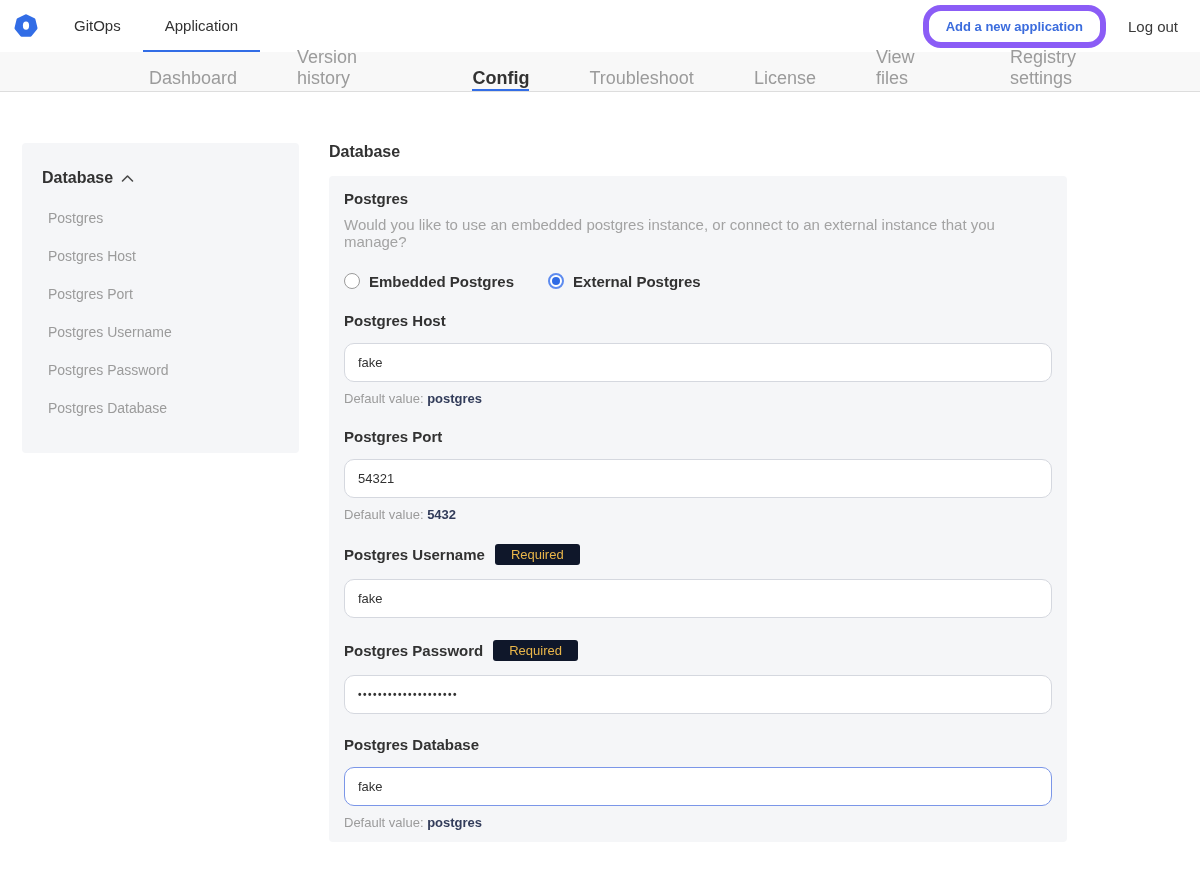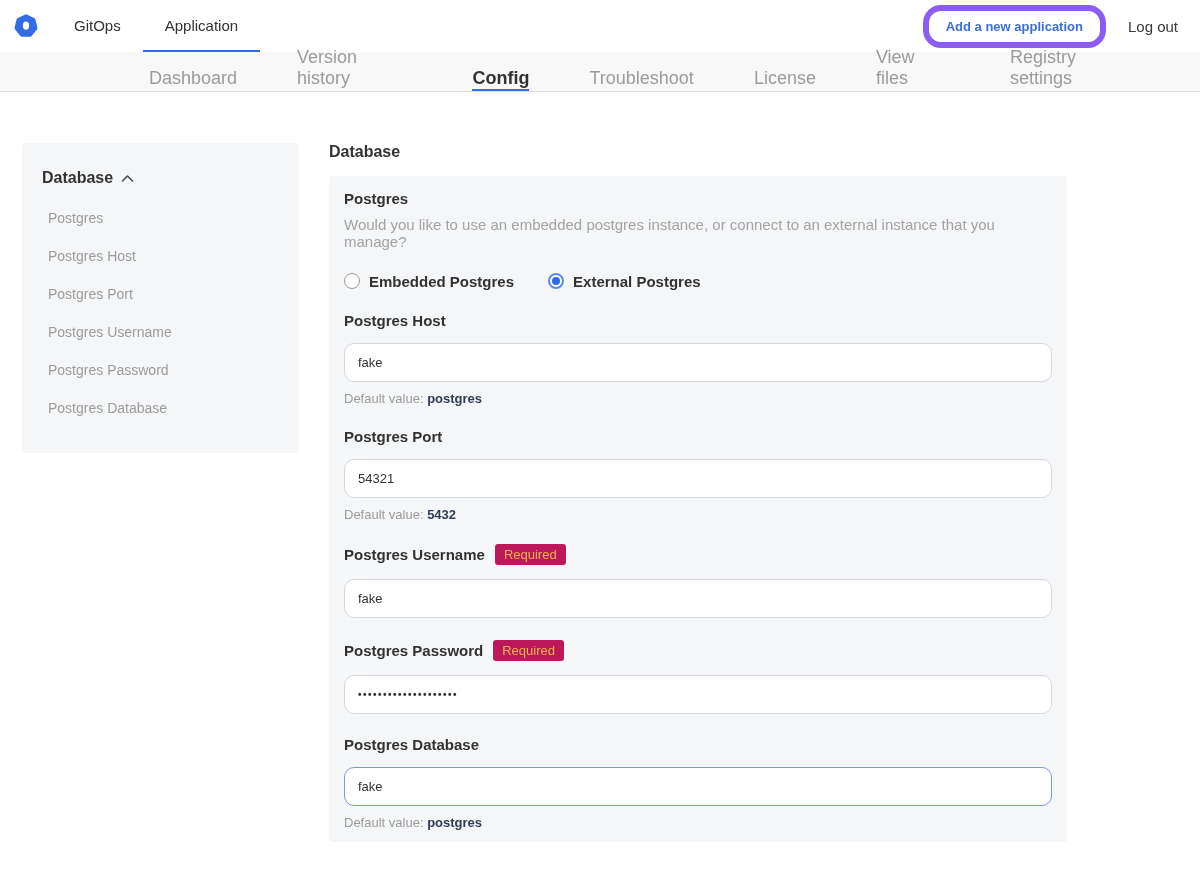--- a/index.html
+++ b/index.html
@@ -49,21 +49,21 @@
   .radio-circle { width:16px; height:16px; border-radius:50%; border:1px solid #9b9b9b;
     background:#fff; display:inline-flex; align-items:center; justify-content:center; flex:0 0 auto; }
   .radio-circle.selected { border:2px solid #5d8bef; }
   .radio-circle.selected::after { content:""; width:8px; height:8px; border-radius:50%;
     background:#2f6be5; }
   .radio-label { font-size:15px; font-weight:bold; color:#323232; }
 
   .field-group { margin-top:22px; }
   .field-label-row { display:flex; align-items:center; gap:10px; }
   .field-label { font-size:15px; font-weight:bold; color:#323232; }
-  .required-badge { background:#be185d; color:#e9b64a; font-size:13px; padding:3px 9px;
+  .required-badge { background:#0f172a; color:#e9b64a; font-size:13px; padding:3px 16px;
     border-radius:3px; }
   .text-input { width:100%; height:39px; margin-top:14px; border:1px solid #d5d8df;
     border-radius:10px; background:#fff; padding:0 13px; font-size:13px; color:#323232;
     font-family:"Liberation Sans", sans-serif; outline:none; }
   .text-input.focused { border:1px solid #7b96e8; }
   .text-input.password { font-size:10px; letter-spacing:1.5px; font-weight:bold; }
   .default-hint { margin-top:9px; font-size:13px; color:#9b9b9b; }
   .default-hint b { color:#323c5a; font-weight:bold; }
 </style>
 </head>

